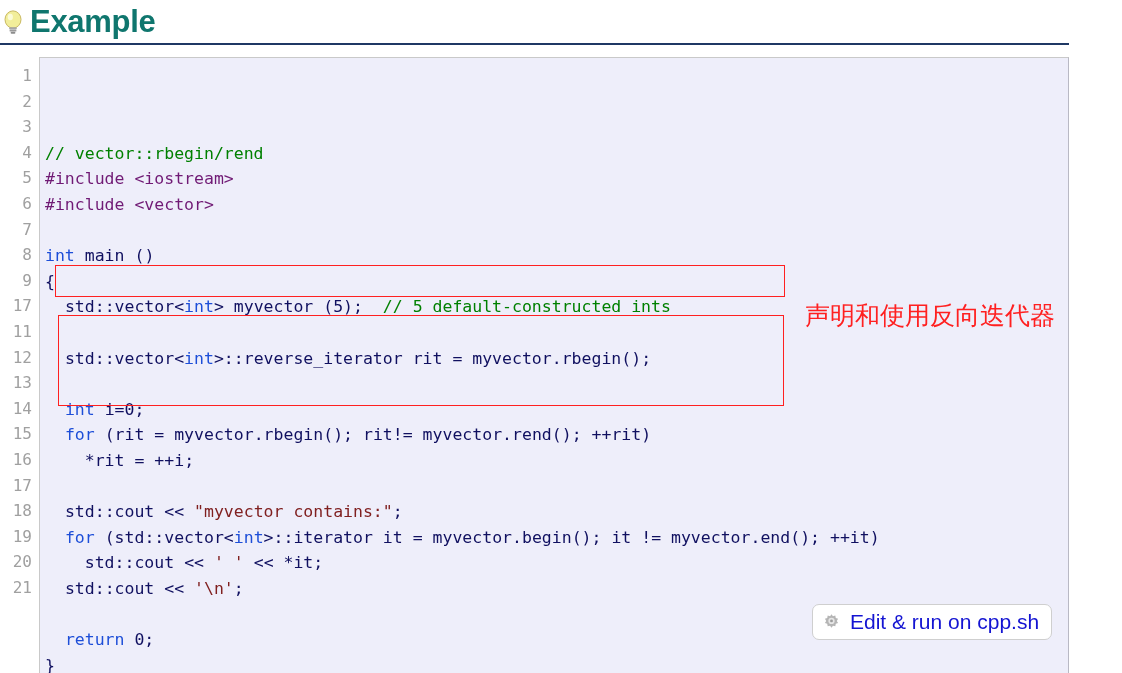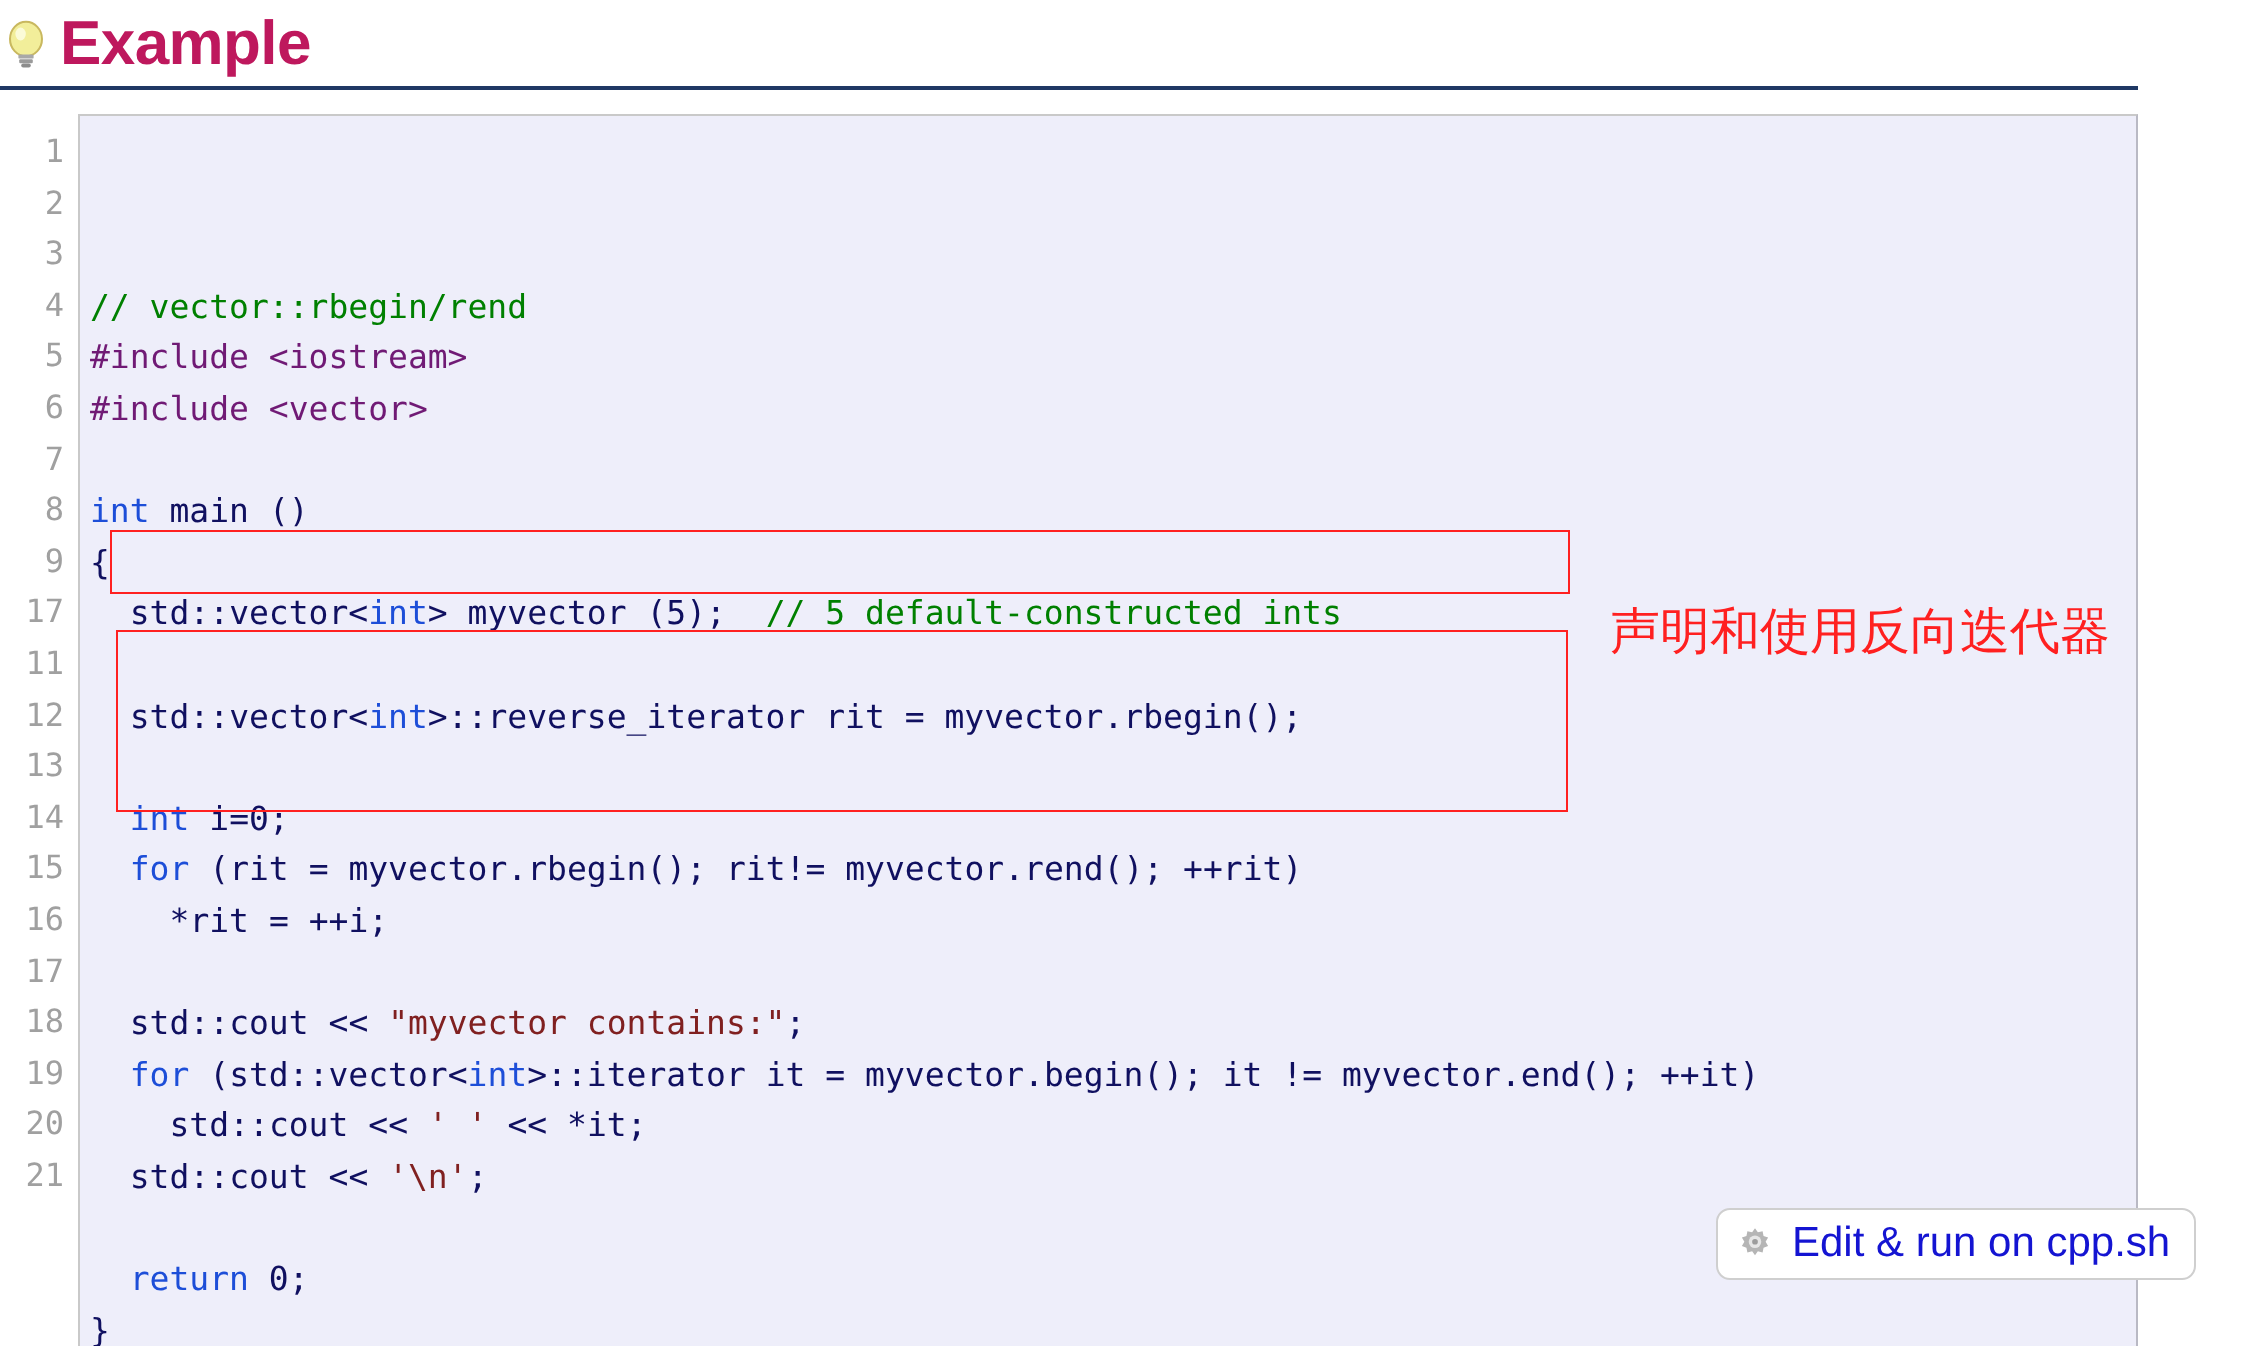--- a/index.html
+++ b/index.html
@@ -29,21 +29,21 @@
     width: 22px;
     height: 26px;
     margin-left: 2px;
     margin-right: 6px;
     flex: 0 0 auto;
     display: block;
   }
   .page-title {
     font-size: 31px;
     font-weight: bold;
-    color: #be185d;
+    color: #0f766e;
     letter-spacing: -0.3px;
     line-height: 34px;
     font-family: "Liberation Sans", sans-serif;
   }
   .title-rule {
     position: absolute;
     left: 0;
     top: 43px;
     width: 1069px;
     height: 2px;
@@ -133,21 +133,20 @@
     top: 604px;
     height: 36px;
     display: flex;
     align-items: center;
     background: #ffffff;
     border: 1px solid #cfcfcf;
     border-radius: 7px;
     padding: 0 12px 0 9px;
     box-sizing: border-box;
     cursor: pointer;
-    margin-left: 46px;
   }
   .gear-icon {
     width: 19px;
     height: 19px;
     margin-right: 9px;
     flex: 0 0 auto;
     display: block;
   }
   .edit-run-label {
     font-size: 21px;

